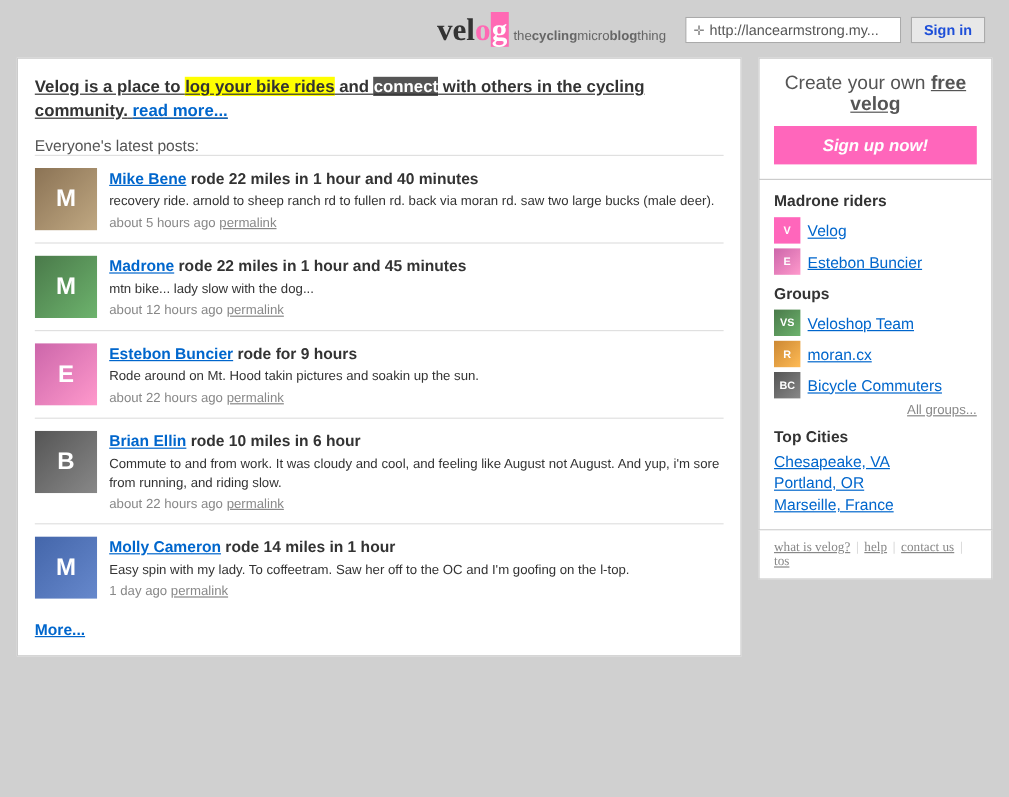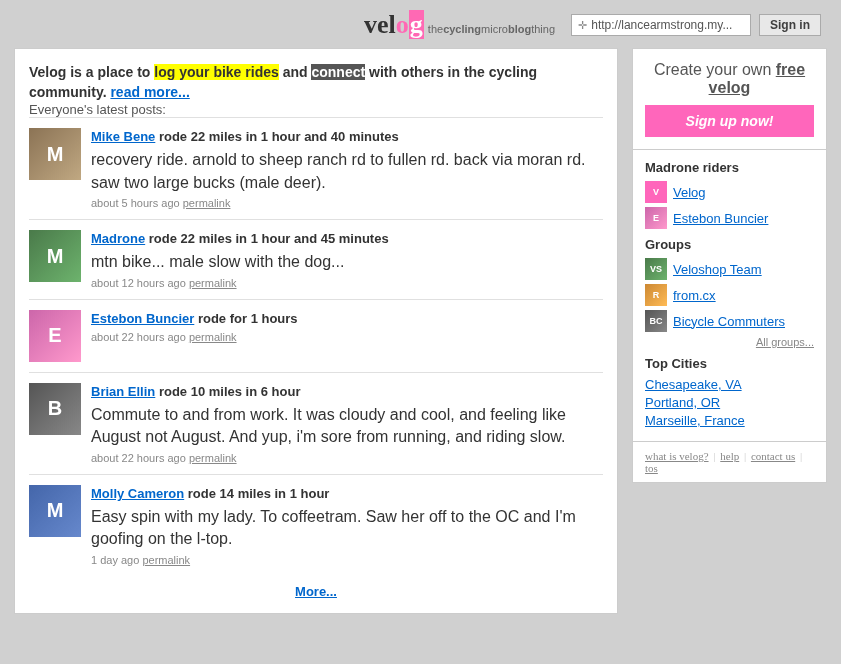--- a/index.html
+++ b/index.html
@@ -65,39 +65,41 @@
       margin-right: 4px;
       font-size: 11px;
     }
     #signin-btn {
       background: #e8e8e8;
       border: 1px solid #aaa;
       padding: 3px 10px;
       font-size: 12px;
       cursor: pointer;
       font-weight: bold;
-      color: #404040;
+      color: #1d4ed8;
     }
     
     #main-content {
       display: flex;
       gap: 14px;
       padding: 0 14px 14px;
     }
     
     #left-panel {
       flex: 1;
       background: white;
       border: 1px solid #ccc;
       padding: 14px;
     }
     #intro-text {
       font-size: 14px;
       font-weight: bold;
+      margin-bottom: 12px;
       line-height: 1.4;
+      text-decoration: underline;
     }
     .highlight-yellow {
       background: #ffff00;
       font-weight: bold;
     }
     .highlight-dark {
       background: #555;
       color: white;
       font-weight: bold;
     }
@@ -147,35 +149,35 @@
       font-size: 13px;
       font-weight: bold;
       margin-bottom: 3px;
       line-height: 1.4;
     }
     .post-title a {
       color: #0066cc;
       text-decoration: underline;
     }
     .post-text {
-      font-size: 16px;
+      font-size: 11px;
       color: #333;
       line-height: 1.4;
       margin-bottom: 3px;
     }
     .post-meta {
       font-size: 11px;
       color: #888;
     }
     .post-meta a {
       color: #888;
       text-decoration: underline;
     }
     #more-link {
-      text-align: center;
+      text-align: left;
       padding-top: 8px;
       font-size: 13px;
     }
     #more-link a {
       color: #0066cc;
       text-decoration: underline;
       font-weight: bold;
     }
     
     #right-panel {
@@ -325,36 +327,37 @@
         </div>
 
         <div class="post-item">
           <div class="post-avatar">
             <div class="avatar-placeholder avatar-2">M</div>
           </div>
           <div class="post-body">
             <div class="post-title">
               <a href="#">Madrone</a><span> rode 22 miles in 1 hour and 45 minutes</span>
             </div>
-            <div class="post-text">mtn bike... male slow with the dog...</div>
+            <div class="post-text">mtn bike... lady slow with the dog...</div>
             <div class="post-meta">
               <span>about 12 hours ago</span>
               <a href="#"> permalink</a>
             </div>
           </div>
         </div>
 
         <div class="post-item">
           <div class="post-avatar">
             <div class="avatar-placeholder avatar-3">E</div>
           </div>
           <div class="post-body">
             <div class="post-title">
-              <a href="#">Estebon Buncier</a><span> rode for 1 hours</span>
-            </div>
+              <a href="#">Estebon Buncier</a><span> rode for 9 hours</span>
+            </div>
+            <div class="post-text">Rode around on Mt. Hood takin pictures and soakin up the sun.</div>
             <div class="post-meta">
               <span>about 22 hours ago</span>
               <a href="#"> permalink</a>
             </div>
           </div>
         </div>
 
         <div class="post-item">
           <div class="post-avatar">
             <div class="avatar-placeholder avatar-4">B</div>
@@ -415,21 +418,21 @@
         </div>
 
         <div class="section-title">Groups</div>
 
         <div class="featured-item">
           <div class="featured-avatar favatar-3">VS</div>
           <a href="#">Veloshop Team</a>
         </div>
         <div class="featured-item">
           <div class="featured-avatar favatar-4">R</div>
-          <a href="#">from.cx</a>
+          <a href="#">moran.cx</a>
         </div>
         <div class="featured-item">
           <div class="featured-avatar favatar-5">BC</div>
           <a href="#">Bicycle Commuters</a>
         </div>
         <div class="all-groups">
           <a href="#">All groups...</a>
         </div>
 
         <div class="section-title">Top Cities</div>

